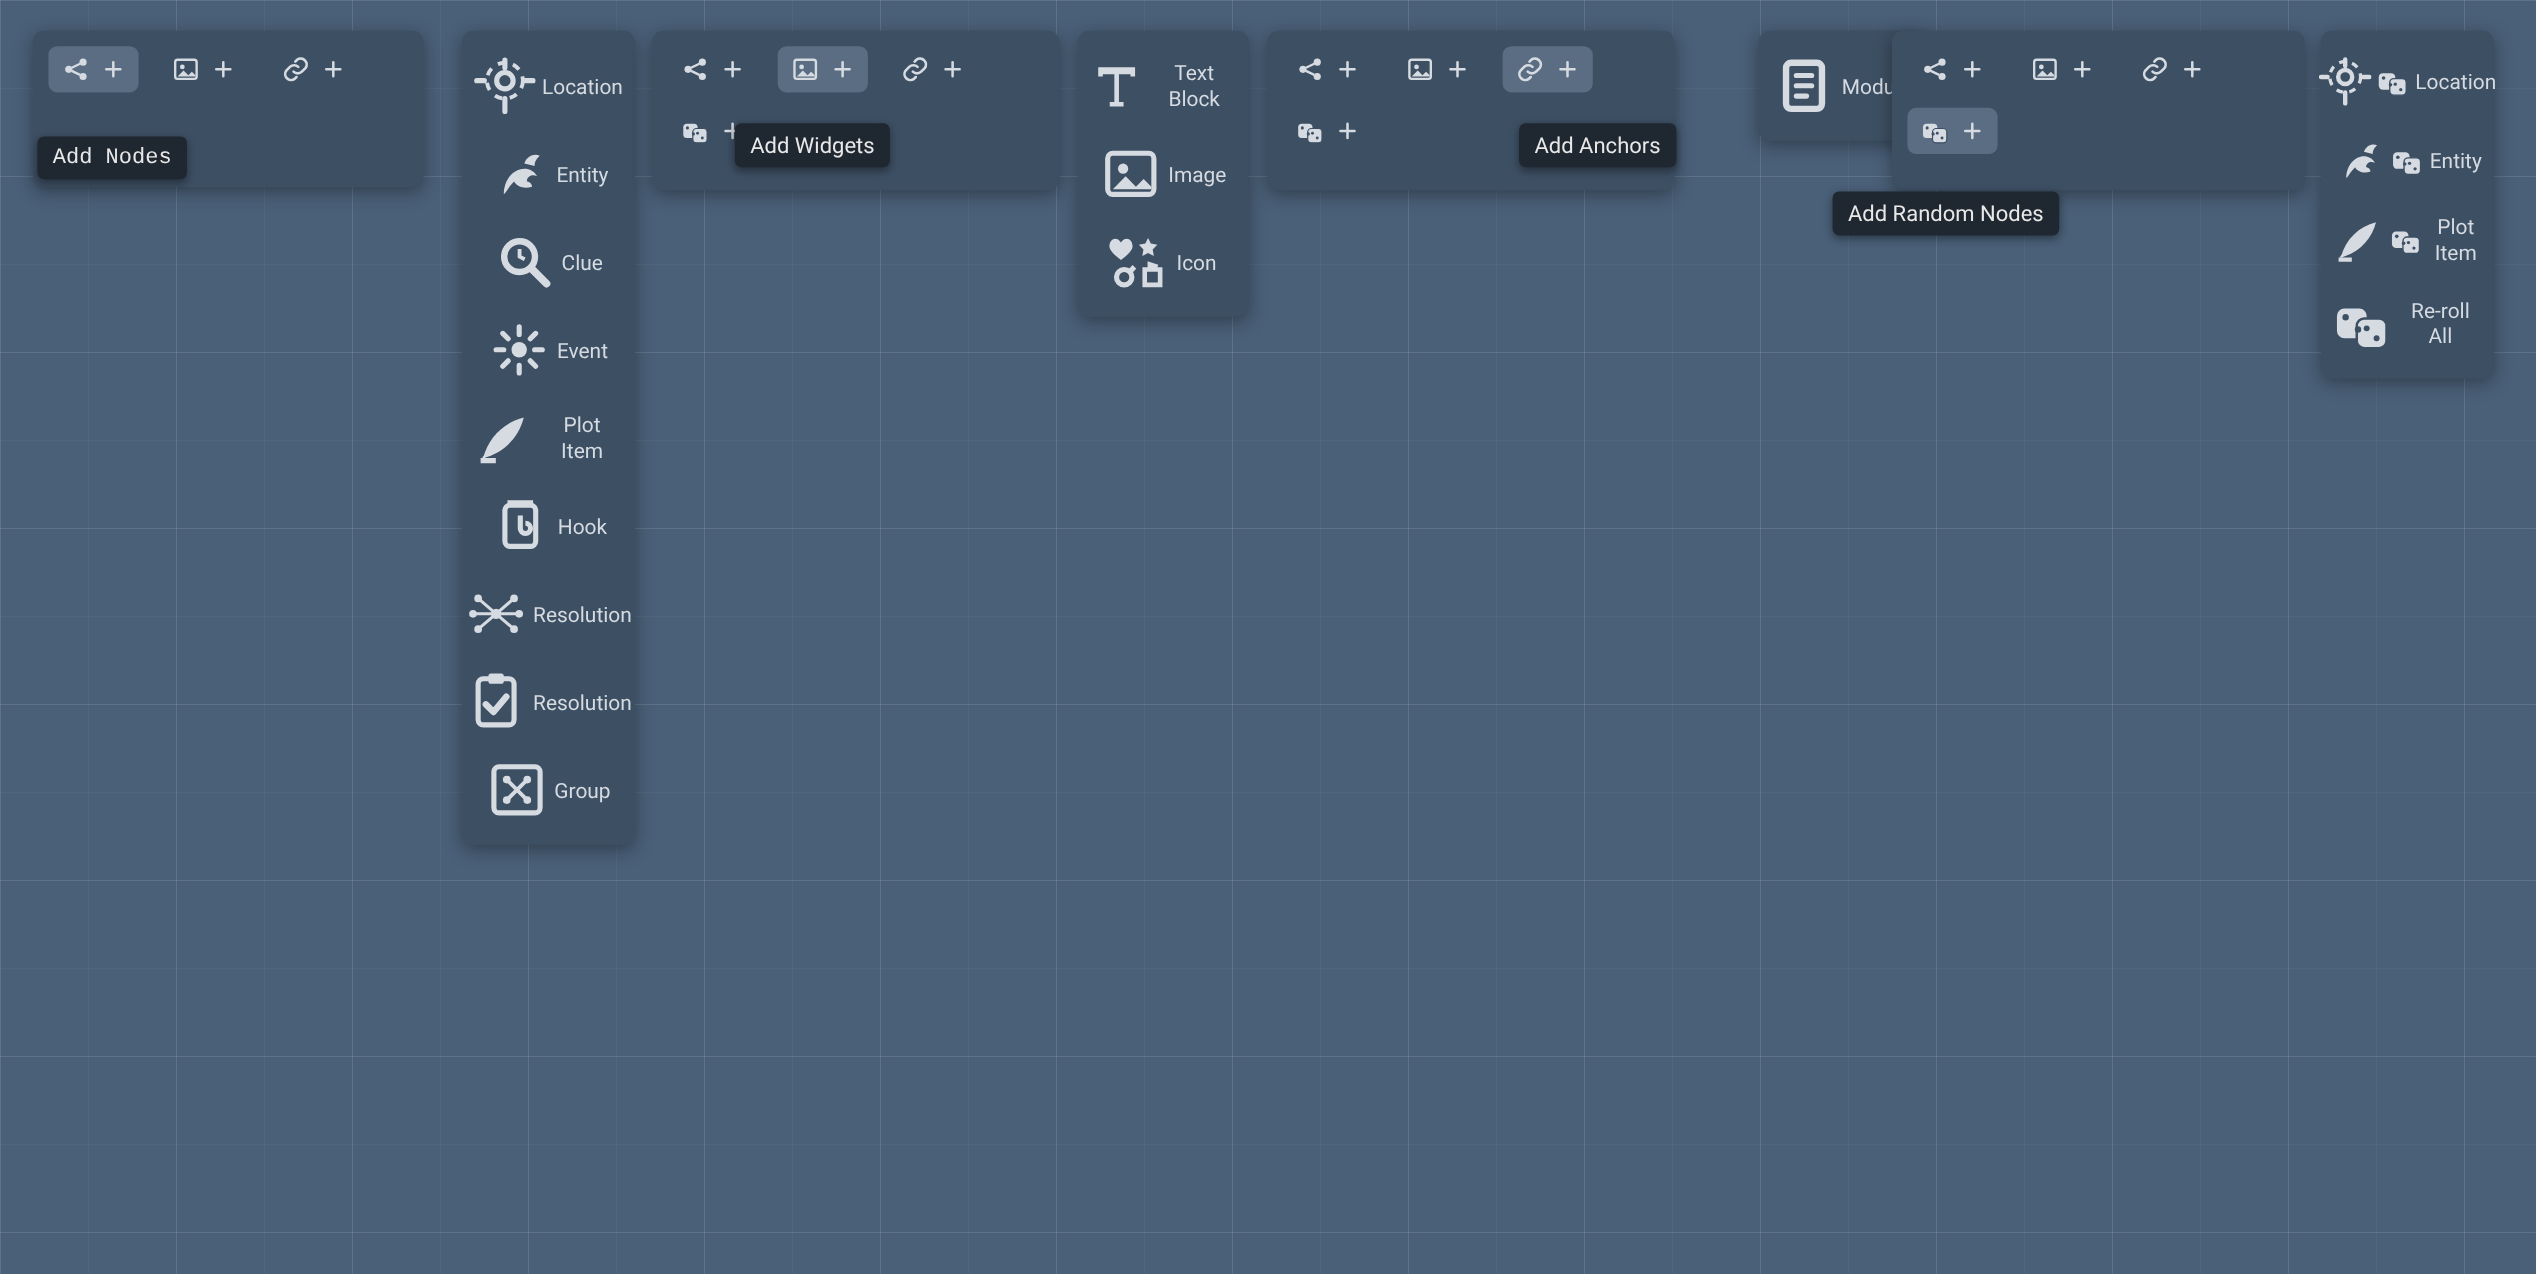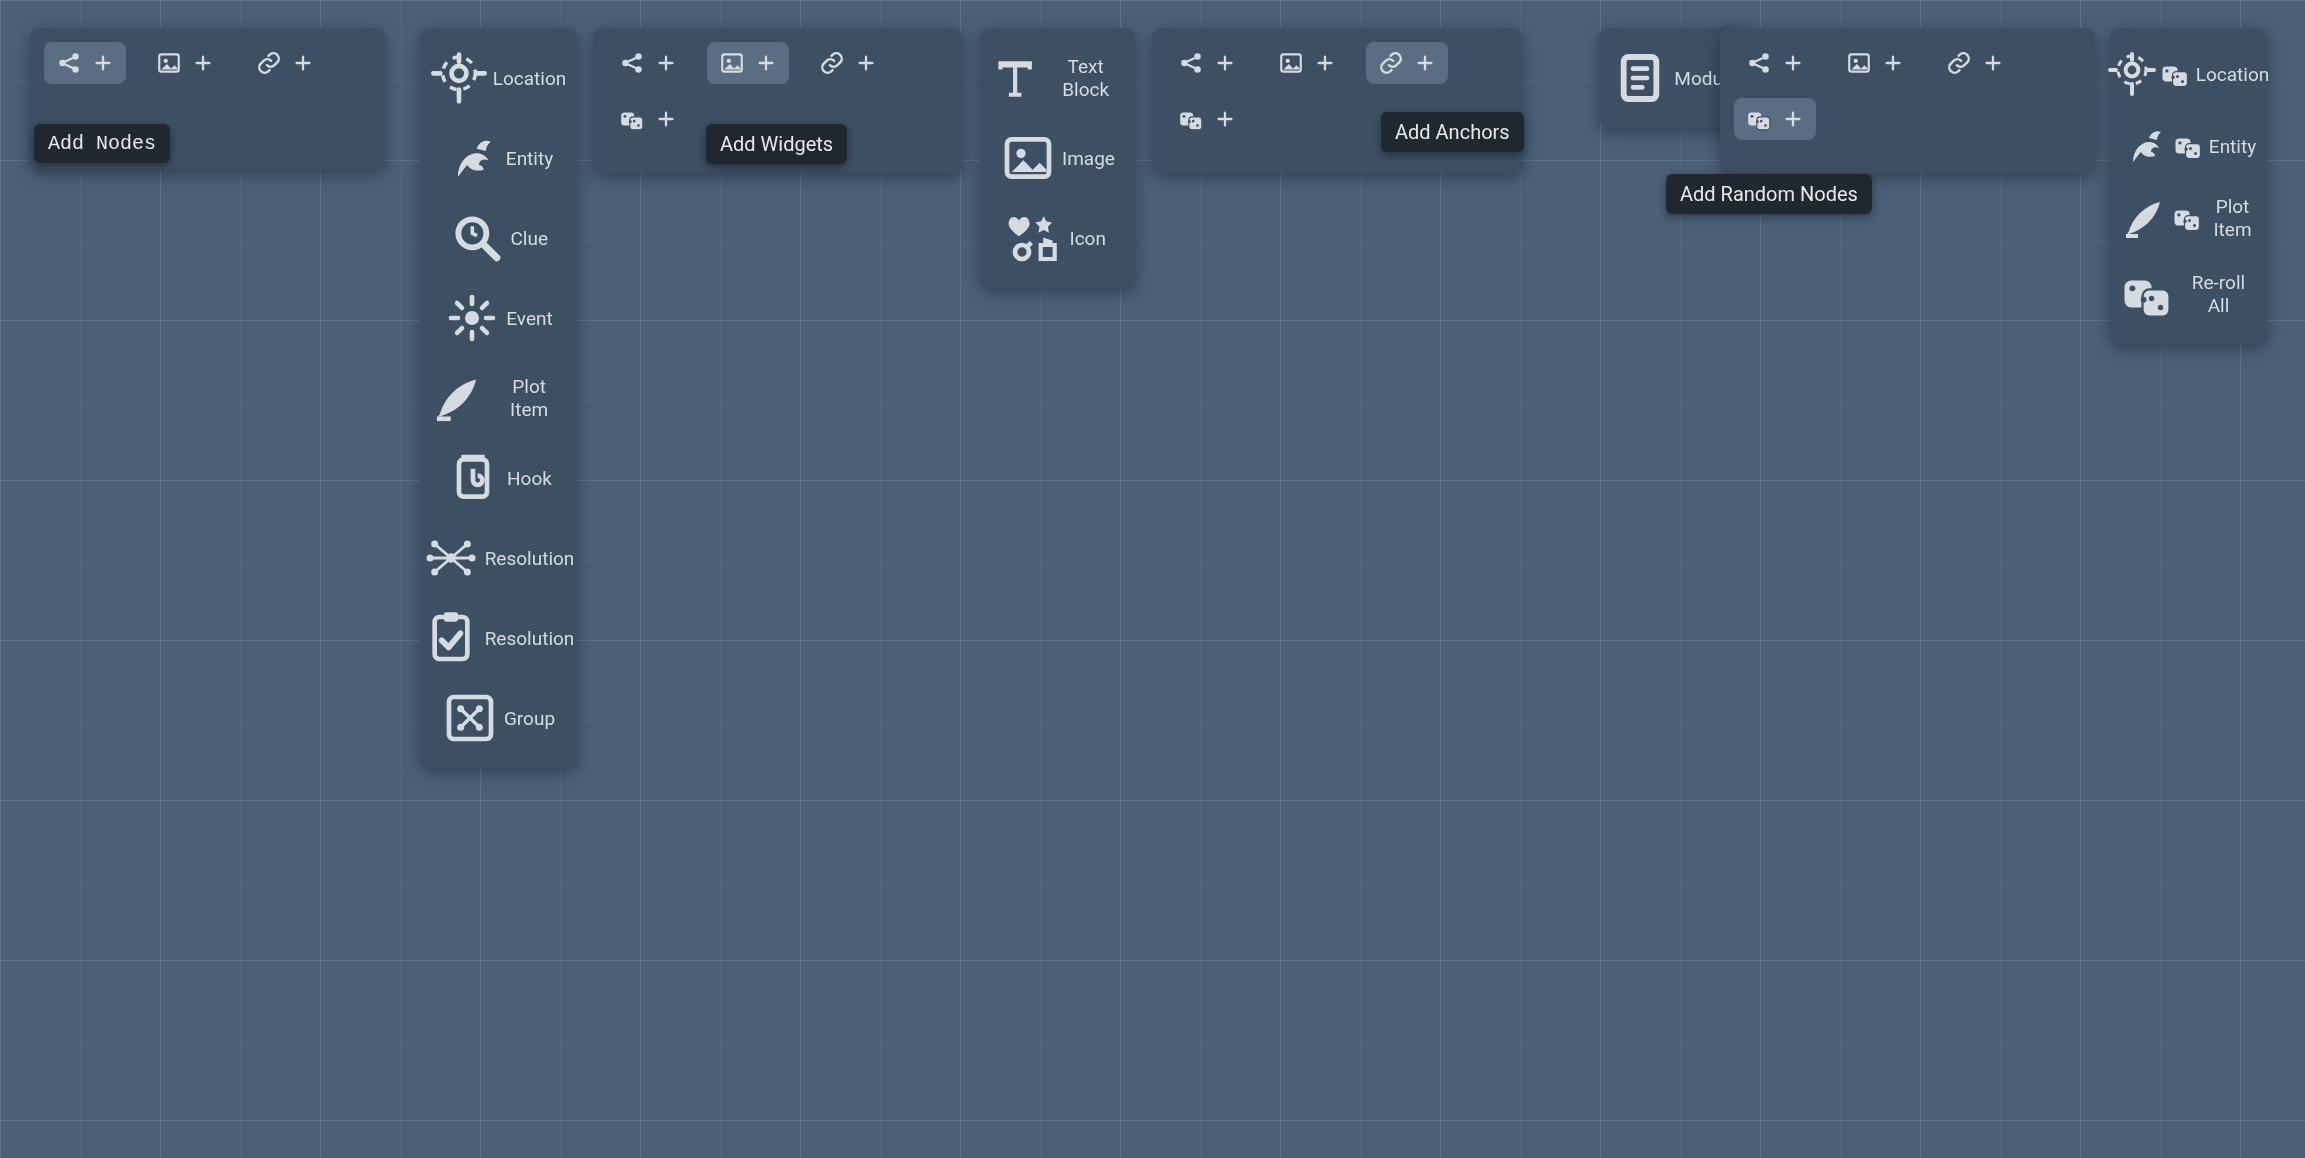--- a/index.html
+++ b/index.html
@@ -332,21 +332,21 @@
     <div class="btn-group">
       <svg class="icon" viewBox="0 0 24 24">
           <use href="#i-dice-pair"></use>
         </svg>
       <svg class="icon small" viewBox="0 0 24 24">
           <use href="#i-plus"></use>
         </svg>
     </div>
   </div>
 </div>
-<div class="tooltip" style="left:706px; top:112px;margin-top:12px;">Add Widgets</div>
+<div class="tooltip" style="left:668px; top:112px;">Add Widgets</div>
 
 <div class="panel" style="left:980px; top:28px; width:155px; padding:22px 10px;">
   <div class="vertical-list">
     <div class="v-item">
       <svg class="icon big" viewBox="0 0 24 24">
           <use href="#i-text"></use>
         </svg>
       <span class="v-label">Text Block</span>
     </div>
     <div class="v-item">

